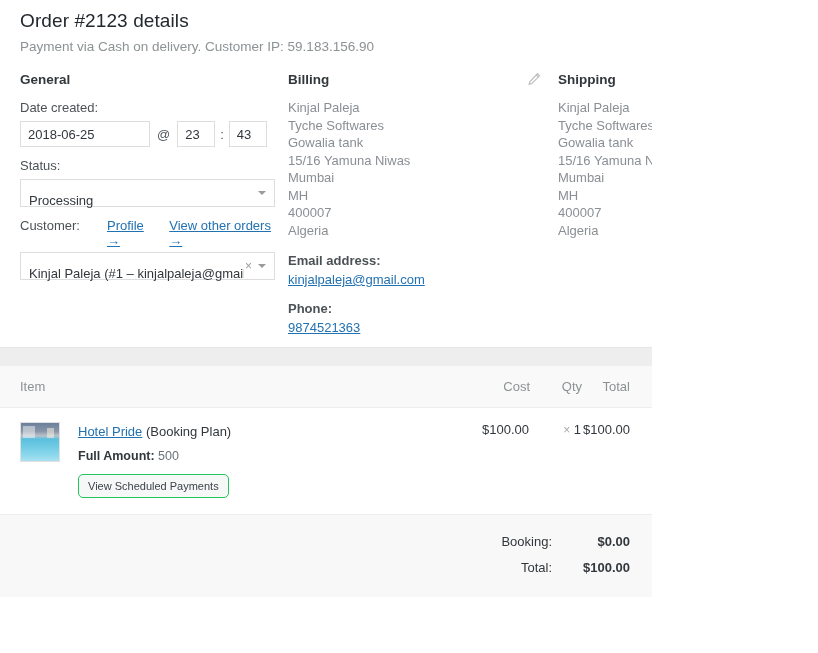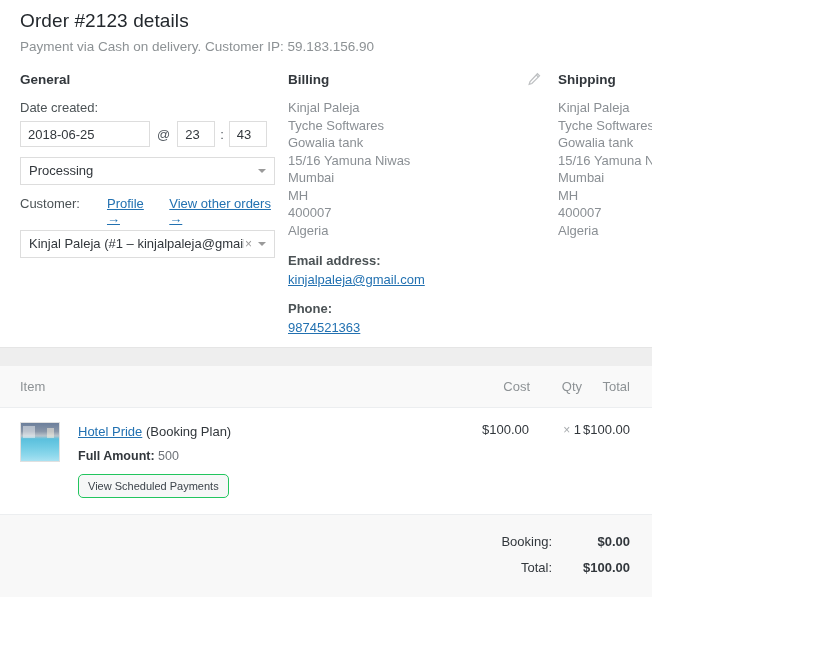--- a/index.html
+++ b/index.html
@@ -94,21 +94,21 @@
     position: relative;
     width: 255px;
     height: 28px;
     border: 1px solid #ddd;
     background: #fff;
     margin-bottom: 10px;
   }
   .select-box .val {
     position: absolute;
     left: 8px;
-    top: 0;
+    top: 8px;
     line-height: 26px;
     font-size: 13px;
     color: #32373c;
     white-space: nowrap;
     overflow: hidden;
     max-width: 215px;
   }
   .caret {
     position: absolute;
     right: 8px;
@@ -294,20 +294,21 @@
 
       <label class="field-label">Date created:</label>
       <div class="date-row">
         <input class="txt date-input" type="text" value="2018-06-25" style="">
         <span class="at-sign">@</span>
         <input class="txt time-input" type="text" value="23" style="">
         <span class="colon">:</span>
         <input class="txt time-input" type="text" value="43" style="">
       </div>
 
+      <label class="field-label">Status:</label>
       <div class="select-box">
         <span class="val">Processing</span>
         <span class="caret"></span>
       </div>
 
       <div class="customer-label-row">
         <label class="field-label">Customer:</label>
         <span class="cust-links">
           <a href="#">Profile →</a>
           <a href="#">View other orders →</a>

